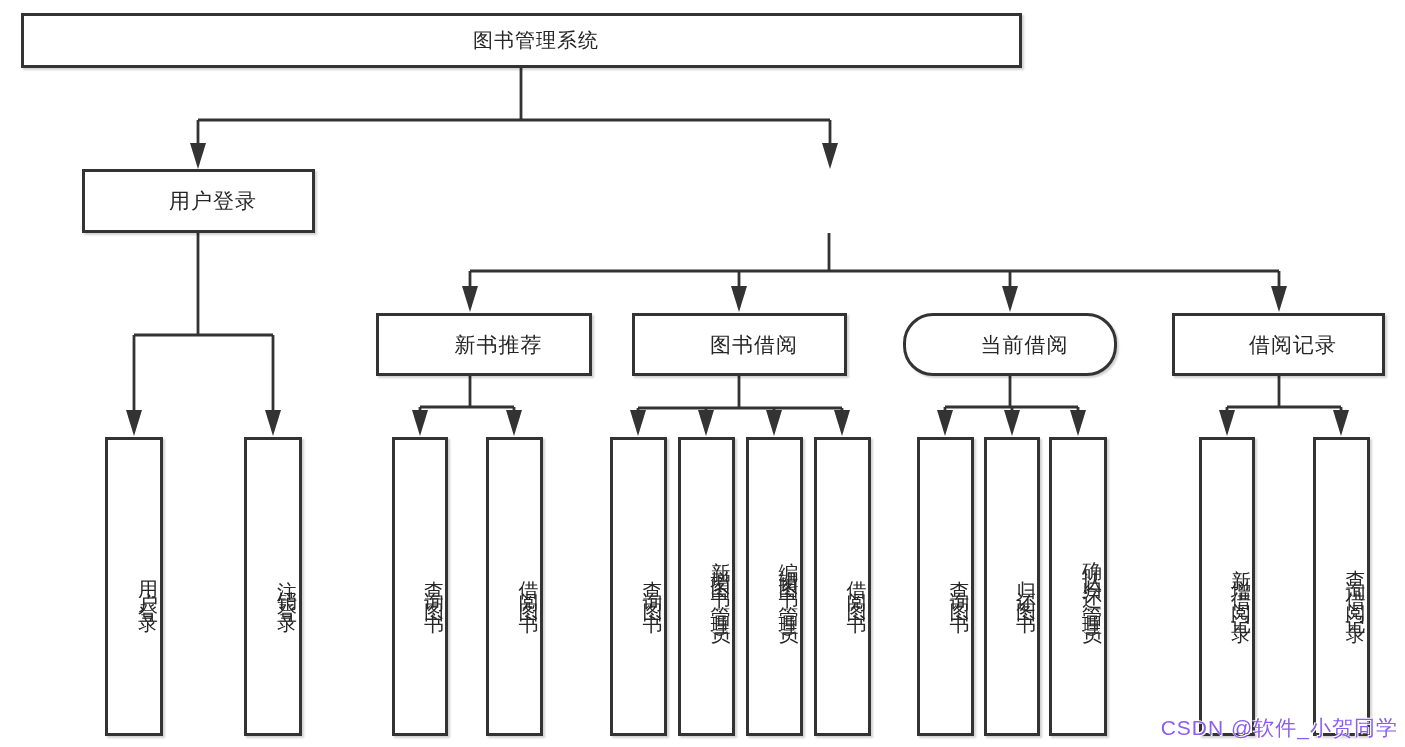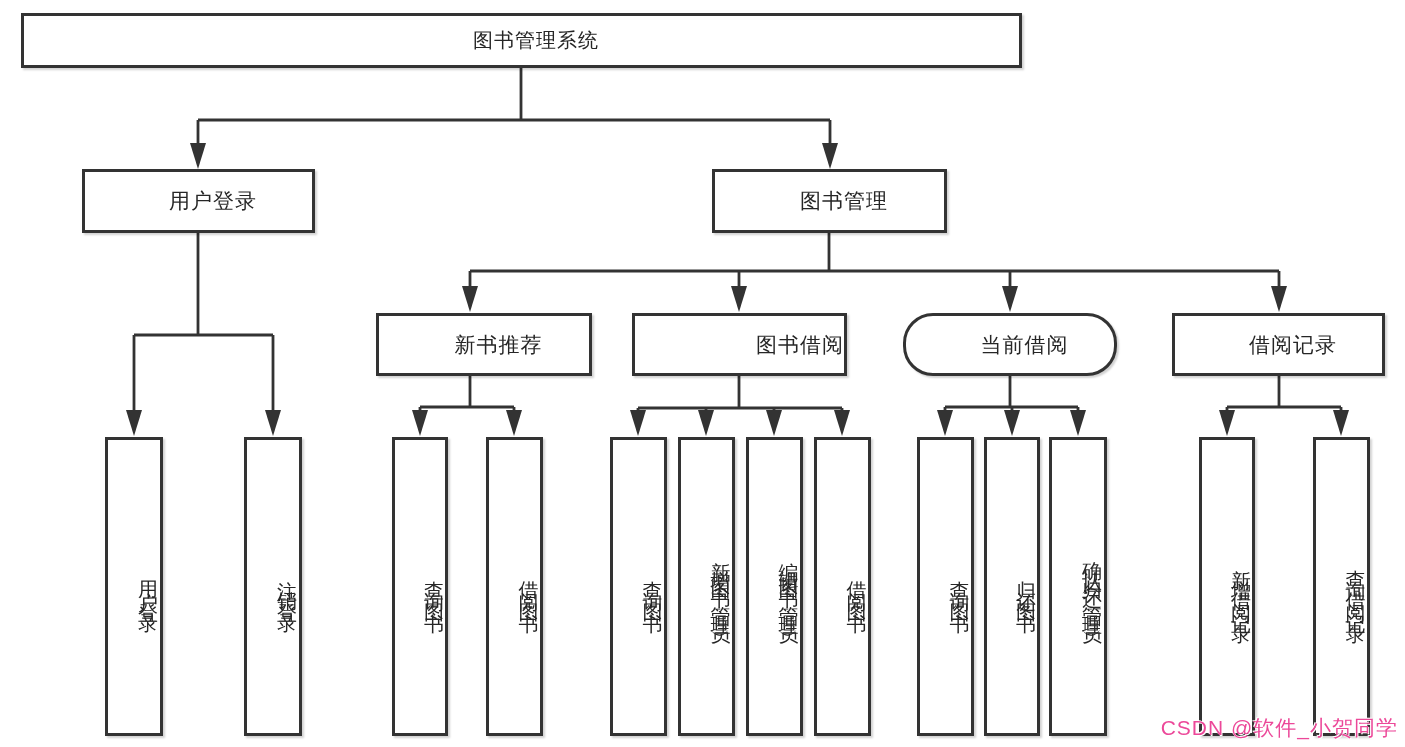--- a/index.html
+++ b/index.html
@@ -49,21 +49,21 @@
     line-height: 1;
     white-space: nowrap;
   }
   .node.vert.long .lbl { letter-spacing: 9px; }
   #watermark {
     position: absolute;
     right: 7px;
     bottom: 5px;
     z-index: 3;
     font-size: 21px;
-    color: #ec4899;
+    color: #8b5cf6;
     text-shadow: 1px 1px 0 #ffffff, -1px -1px 0 #ffffff;
     letter-spacing: 1px;
     white-space: nowrap;
   }
   .wire { stroke: #333333; stroke-width: 2.8; fill: none; }
   .head { fill: #333333; stroke: none; }
 </style>
 </head>
 <body>
 
@@ -145,28 +145,25 @@
     </g>
   </svg>
 
   <div class="node root" style="left:21px; top:13px; width:1001px; height:55px;">
     <span class="lbl">图书管理系统</span>
   </div>
 
   <div class="node" style="left:82px; top:169px; width:233px; height:64px;">
     <span class="lbl">用户登录</span>
   </div>
-  <div class="node" style="left:712px; top:169px; width:235px; height:64px;">
-    <span class="lbl">图书管理</span>
-  </div>
 
   <div class="node" style="left:376px; top:313px; width:216px; height:63px;">
     <span class="lbl">新书推荐</span>
   </div>
-  <div class="node" style="left:632px; top:313px; width:215px; height:63px;justify-content:flex-end;">
+  <div class="node" style="left:632px; top:313px; width:215px; height:63px;">
     <span class="lbl">图书借阅</span>
   </div>
   <div class="node" style="left:903px; top:313px; width:214px; height:63px;border-radius:30px;">
     <span class="lbl">当前借阅</span>
   </div>
   <div class="node" style="left:1172px; top:313px; width:213px; height:63px;">
     <span class="lbl">借阅记录</span>
   </div>
 
   <div class="node vert" style="left:105px; top:437px; width:58px; height:299px;">

